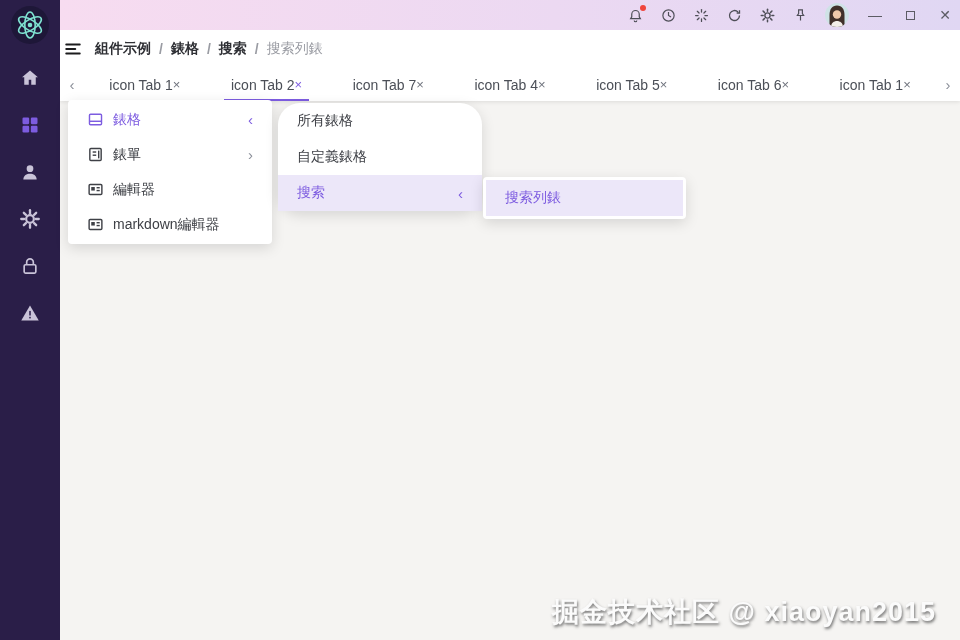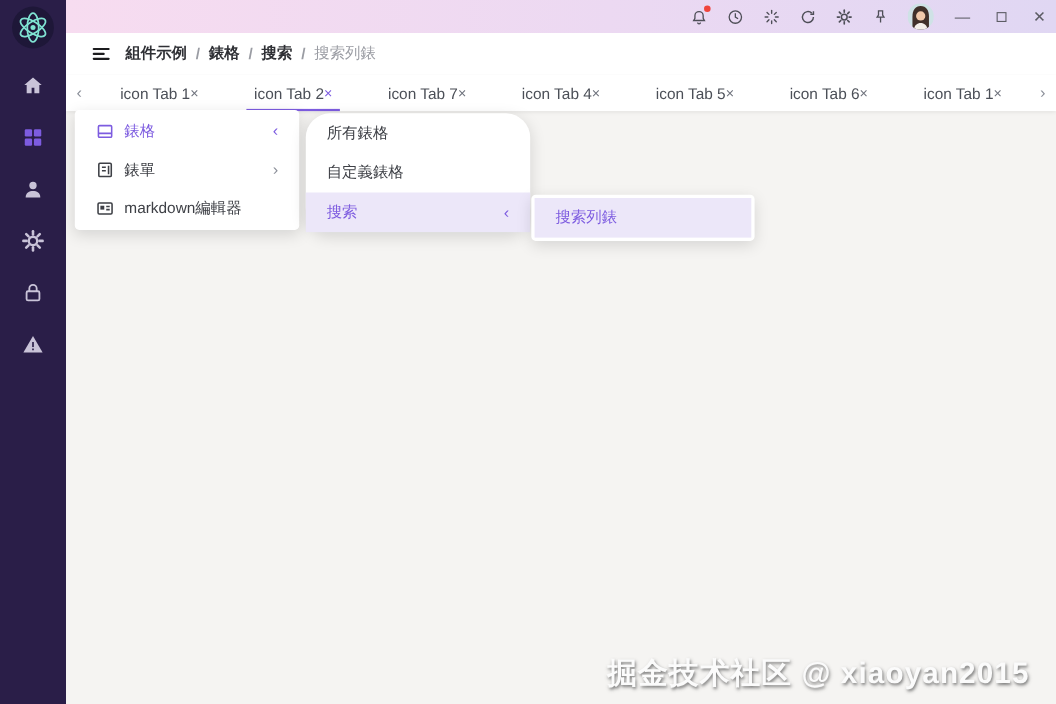--- a/index.html
+++ b/index.html
@@ -21,21 +21,21 @@
   .topbar-right { position:absolute; right:6px; top:0; height:30px; display:flex; align-items:center; gap:17px; }
   .tb-icon { width:16px; height:16px; color:#4e4e57; cursor:pointer; position:relative; display:flex; align-items:center; justify-content:center; }
   .tb-icon svg { width:15px; height:15px; }
   .badge-dot { position:absolute; top:-2px; right:-3px; width:6px; height:6px; border-radius:50%; background:#f0443c; }
   .avatar { width:24px; height:24px; border-radius:50%; overflow:hidden; cursor:pointer; flex:0 0 auto; }
   .win-btn { width:18px; text-align:center; color:#5c5c64; font-size:14px; cursor:pointer; line-height:30px; }
   .win-sq { display:inline-block; width:9px; height:9px; border:1.3px solid #5c5c64; }
 
   
   .header-row { position:absolute; left:60px; top:30px; right:0; height:38px; background:#ffffff;
-                display:flex; align-items:center; padding-left:23px; z-index:4; }
+                display:flex; align-items:center; padding-left:4px; z-index:4; }
   .fold-icon { width:18px; height:18px; color:#1c1c1e; cursor:pointer; margin-right:13px; }
   .breadcrumb { display:flex; align-items:center; gap:8px; font-size:14px; }
   .crumb { color:#2f3035; font-weight:bold; cursor:pointer; }
   .crumb.current { color:#9a9ca3; font-weight:normal; cursor:default; }
   .crumb-sep { color:#9a9ca3; font-weight:bold; }
 
   
   .tabbar { position:absolute; left:60px; top:68px; right:0; height:33px; background:#ffffff;
             display:flex; align-items:stretch; box-shadow:0 1px 4px rgba(0,0,0,0.10); z-index:3; }
   .tab-scroll { width:24px; display:flex; align-items:center; justify-content:center; color:#8b8f99; font-size:15px; cursor:pointer; }
@@ -272,20 +272,30 @@
       <span>錶單</span>
       <span class="arrow">›</span>
     </div>
     <div class="menu-item">
       <svg viewBox="0 0 24 24" fill="none" stroke="currentColor" stroke-width="2">
         <rect x="3" y="5" width="18" height="14" rx="1.5"></rect>
           <rect x="6" y="8.5" width="5" height="5" fill="currentColor" stroke="none"></rect>
           <line x1="13.5" y1="9.5" x2="18" y2="9.5"></line>
           <line x1="13.5" y1="13.5" x2="18" y2="13.5"></line>
       </svg>
+      <span>編輯器</span>
+      <span class="arrow"></span>
+    </div>
+    <div class="menu-item">
+      <svg viewBox="0 0 24 24" fill="none" stroke="currentColor" stroke-width="2">
+        <rect x="3" y="5" width="18" height="14" rx="1.5"></rect>
+          <rect x="6" y="8.5" width="5" height="5" fill="currentColor" stroke="none"></rect>
+          <line x1="13.5" y1="9.5" x2="18" y2="9.5"></line>
+          <line x1="13.5" y1="13.5" x2="18" y2="13.5"></line>
+      </svg>
       <span>markdown編輯器</span>
       <span class="arrow"></span>
     </div>
   </div>
 
   <div class="menu menu2">
     <div class="menu-item">
       <span>所有錶格</span>
       <span class="arrow"></span>
     </div>

